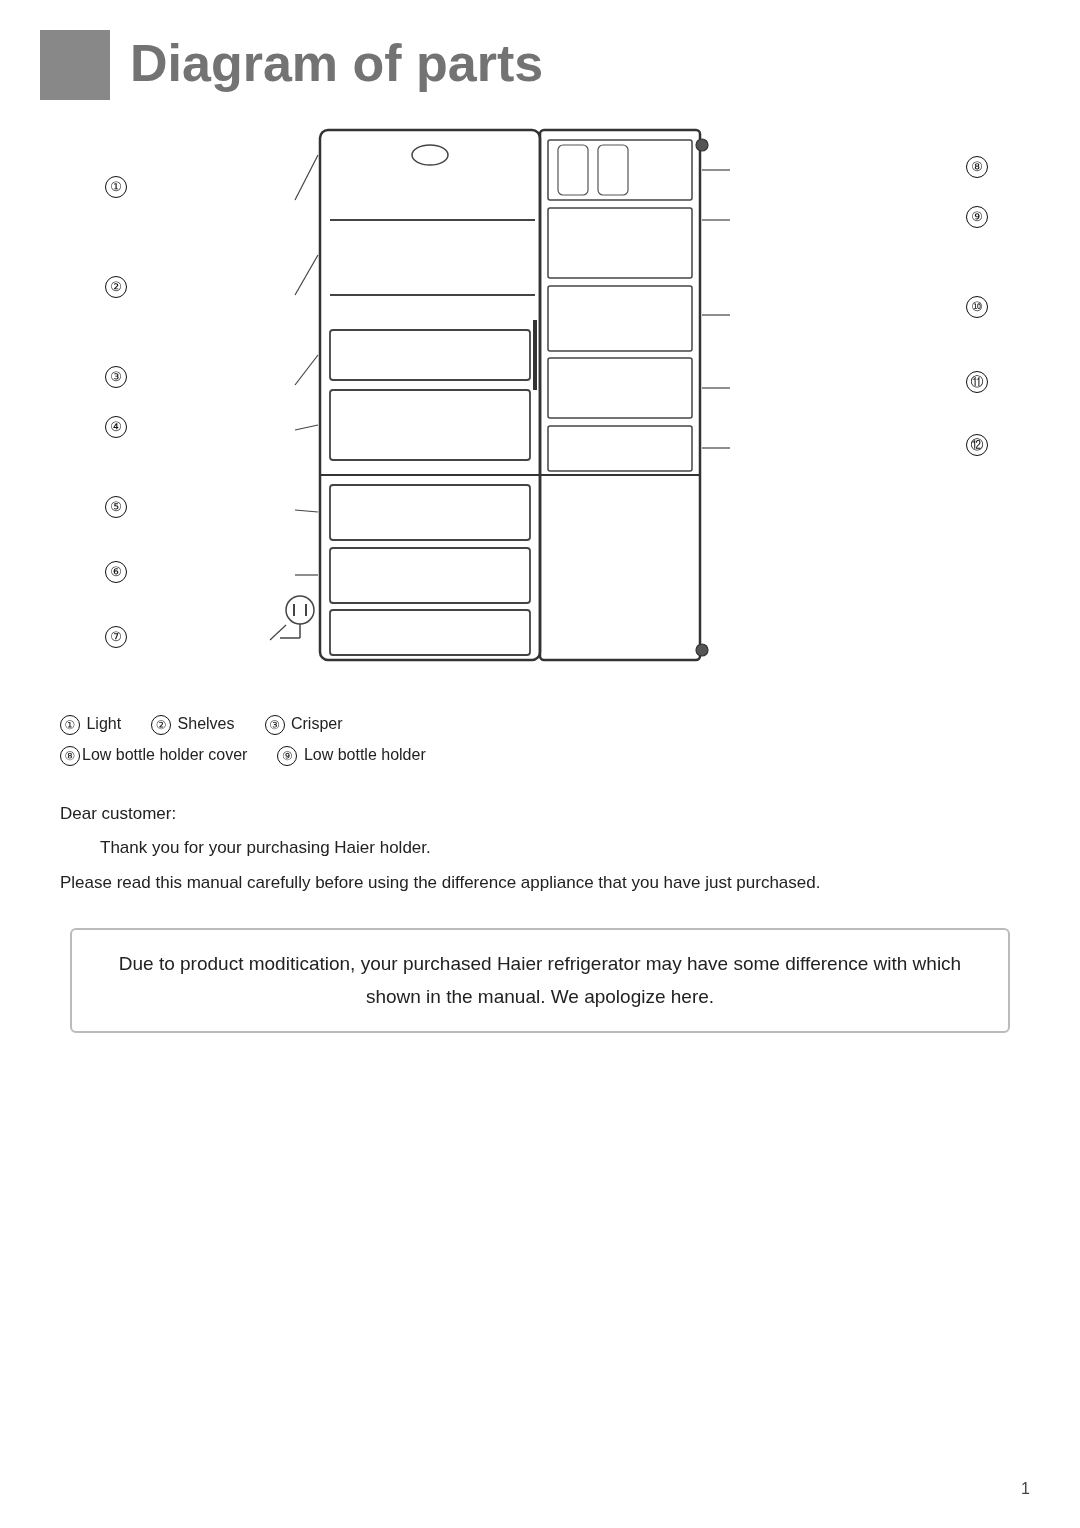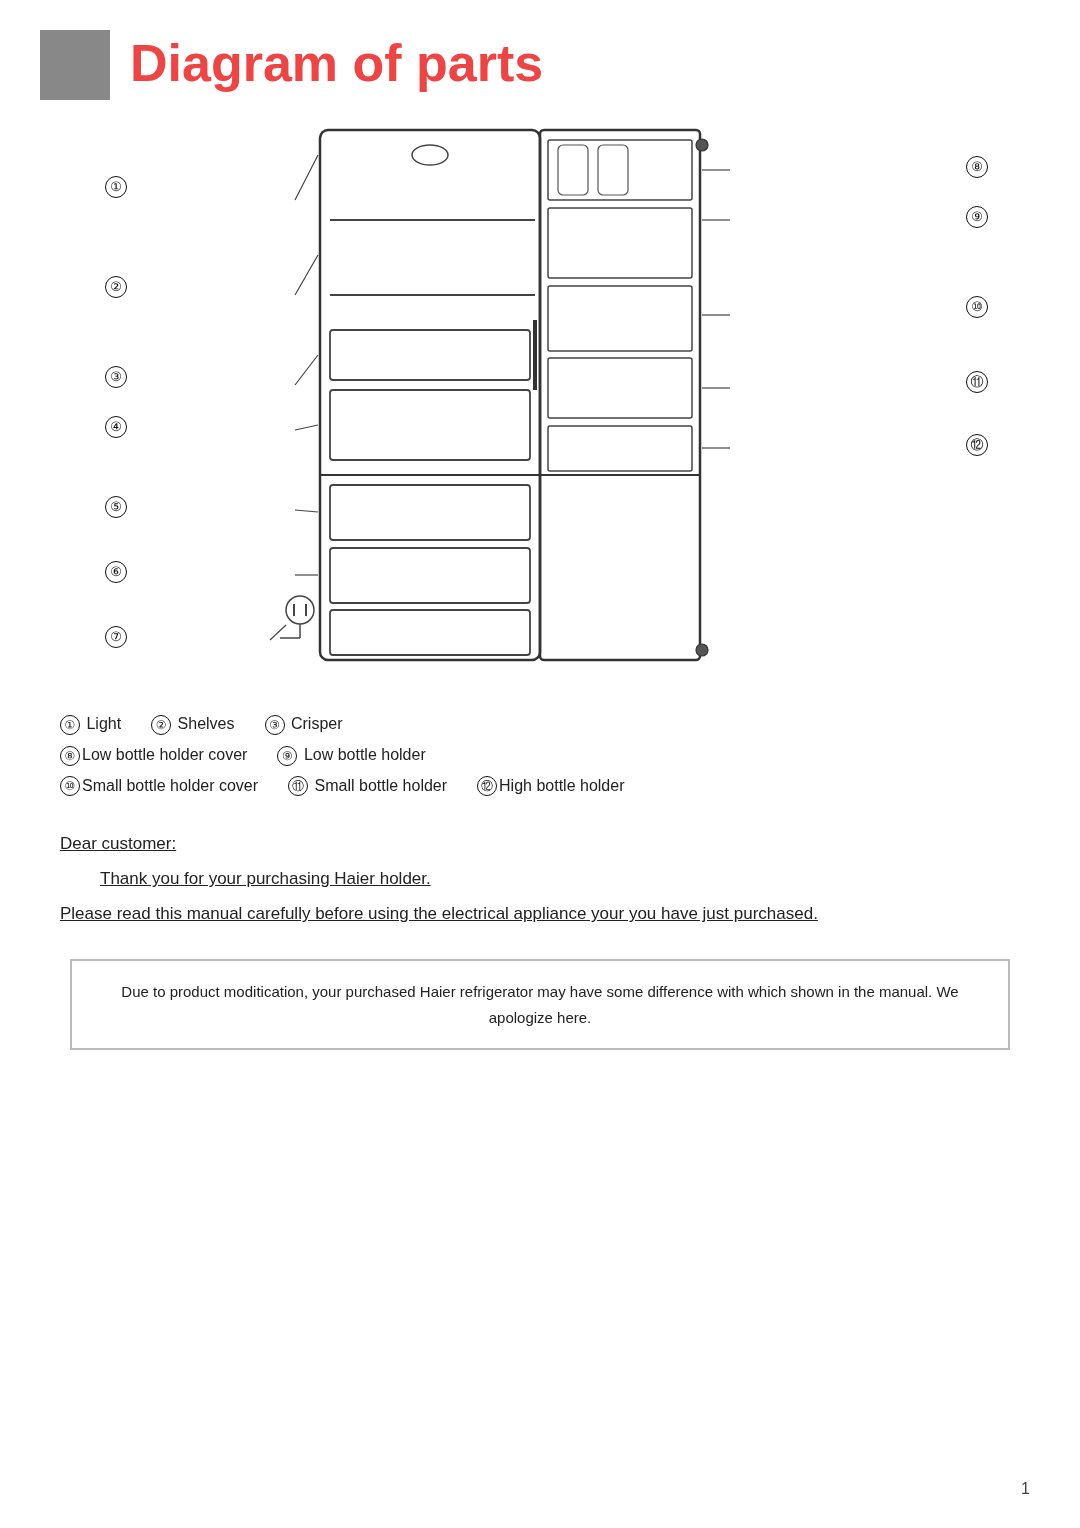--- a/index.html
+++ b/index.html
@@ -22,21 +22,21 @@
       width: 70px;
       height: 70px;
       background: #888;
       flex-shrink: 0;
       margin-right: 0;
       margin-top: 0;
     }
     .page-title {
       font-size: 52px;
       font-weight: bold;
-      color: #ef4444;
+      color: #737373;
       margin-left: 20px;
       line-height: 1.1;
       padding-top: 5px;
     }
 
     
     .diagram-container {
       position: relative;
       width: 900px;
       height: 580px;
@@ -101,33 +101,32 @@
     }
 
     
     .customer-section {
       margin: 30px 60px 30px 60px;
       font-size: 17px;
       line-height: 1.7;
     }
     .customer-section p {
       margin-bottom: 6px;
-      text-decoration: underline;
     }
     .indent {
       margin-left: 40px;
     }
 
     
     .notice-box {
       margin: 20px 70px 30px 70px;
       border: 2px solid #bbb;
-      border-radius: 0;
+      border-radius: 6px;
       padding: 18px 30px;
-      font-size: 15px;
+      font-size: 19px;
       line-height: 1.7;
       text-align: center;
       color: #222;
     }
 
     
     .page-number {
       position: absolute;
       bottom: 30px;
       right: 50px;
@@ -266,30 +265,25 @@
 <div class="legend">
   <div class="legend-row">
     <span class="legend-item"><span class="circ">①</span> Light</span>
     <span class="legend-item"><span class="circ">②</span> Shelves</span>
     <span class="legend-item"><span class="circ">③</span> Crisper</span>
   </div>
   <div class="legend-row">
     <span class="legend-item"><span class="circ">⑧</span>Low bottle holder  cover</span>
     <span class="legend-item"><span class="circ">⑨</span> Low bottle holder</span>
   </div>
-  <div class="legend-row">
-    <span class="legend-item"><span class="circ">⑩</span>Small bottle holder cover</span>
-    <span class="legend-item"><span class="circ">⑪</span> Small bottle holder</span>
-    <span class="legend-item"><span class="circ">⑫</span>High bottle holder</span>
-  </div>
 </div>
 
 <div class="customer-section">
   <p>Dear customer:</p>
   <p class="indent">Thank you for your purchasing Haier holder.</p>
-  <p>Please read this manual carefully before using the electrical appliance your you have just purchased.</p>
+  <p>Please read this manual carefully before using the difference appliance that you have just purchased.</p>
 </div>
 
 <div class="notice-box">
   <span>Due to product moditication, your purchased Haier refrigerator may have some difference with which shown in the manual. We apologize here.</span>
 </div>
 
 <div class="page-number">1</div>
 
 </body></html>

